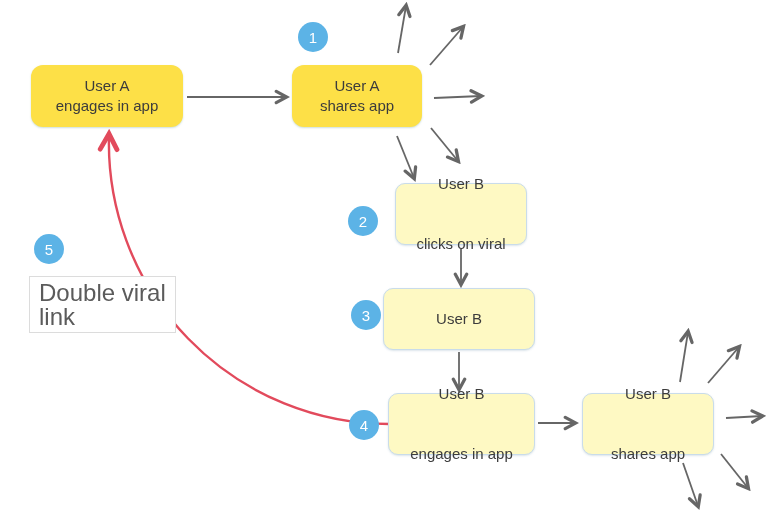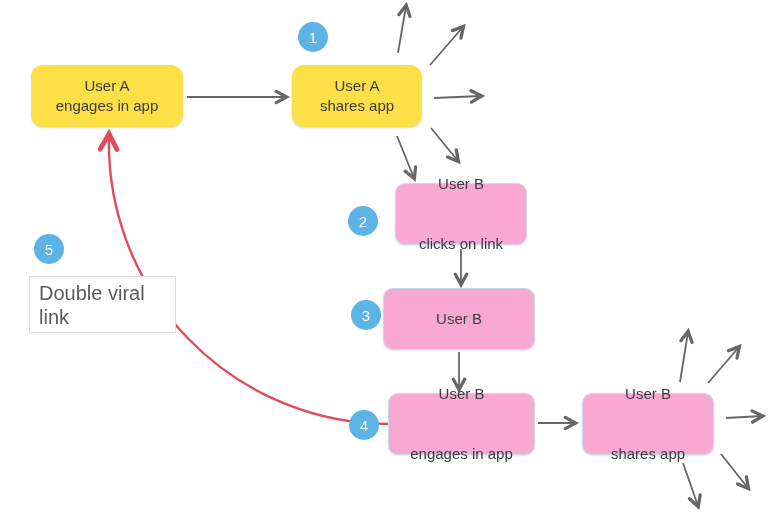--- a/index.html
+++ b/index.html
@@ -7,41 +7,41 @@
     position:relative;width:768px;height:513px;background:#ffffff;
     font-family:"Liberation Sans",sans-serif;overflow:hidden;
   }
   .arrow-layer{position:absolute;left:0;top:0;width:768px;height:513px;z-index:1;}
   .node{
     position:absolute;z-index:3;display:flex;flex-direction:column;
     align-items:center;justify-content:center;text-align:center;
     font-size:15px;line-height:20px;color:#3c3c3c;box-sizing:border-box;
   }
   .node-a{background:#fde047;border-radius:12px;box-shadow:0 1px 2px rgba(110,160,150,.35);}
-  .node-b{background:#f9a8d4;border:1px solid #c9dcea;border-radius:10px;box-shadow:0 1px 2px rgba(140,170,190,.3);gap:40px;}
+  .node-b{background:#fef9c3;border:1px solid #c9dcea;border-radius:10px;box-shadow:0 1px 2px rgba(140,170,190,.3);gap:40px;}
   #node-a-engages{left:31px;top:65px;width:152px;height:62px;}
   #node-a-shares{left:292px;top:65px;width:130px;height:62px;}
   #node-b-clicks{left:395px;top:183px;width:132px;height:62px;}
   #node-b-downloads{left:383px;top:288px;width:152px;height:62px;}
   #node-b-engages{left:388px;top:393px;width:147px;height:62px;}
   #node-b-shares{left:582px;top:393px;width:132px;height:62px;}
   .badge{
     position:absolute;z-index:4;width:30px;height:30px;border-radius:50%;
     background:#5cb3e6;color:#ffffff;font-size:15px;
     display:flex;align-items:center;justify-content:center;
   }
   #badge-1{left:298px;top:22px;}
   #badge-2{left:348px;top:206px;}
   #badge-3{left:351px;top:300px;}
   #badge-4{left:349px;top:410px;}
   #badge-5{left:34px;top:234px;}
   .loop-label{
     position:absolute;z-index:2;left:29px;top:276px;width:147px;height:57px;
     background:#ffffff;border:1px solid #dcdcdc;box-sizing:border-box;
-    font-size:20px;line-height:24px;color:#5b5b5b;padding:4px 0 16px 9px;
+    font-size:24px;line-height:24px;color:#5b5b5b;padding:4px 0 16px 9px;
   }
   .loop-label div{white-space:nowrap;}
 </style>
 </head>
 <body>
 
 <div class="stage">
 
   <svg class="arrow-layer" width="768" height="513" viewBox="0 0 768 513" xmlns="http://www.w3.org/2000/svg">
     <defs>
@@ -87,21 +87,21 @@
   <div class="node node-a" id="node-a-engages">
     <span>User A</span>
     <span>engages in app</span>
   </div>
   <div class="node node-a" id="node-a-shares">
     <span>User A</span>
     <span>shares app</span>
   </div>
   <div class="node node-b" id="node-b-clicks">
     <span>User B</span>
-    <span>clicks on link</span>
+    <span>clicks on viral</span>
   </div>
   <div class="node node-b" id="node-b-downloads">
     <span>User B</span>
   </div>
   <div class="node node-b" id="node-b-engages">
     <span>User B</span>
     <span>engages in app</span>
   </div>
   <div class="node node-b" id="node-b-shares">
     <span>User B</span>

